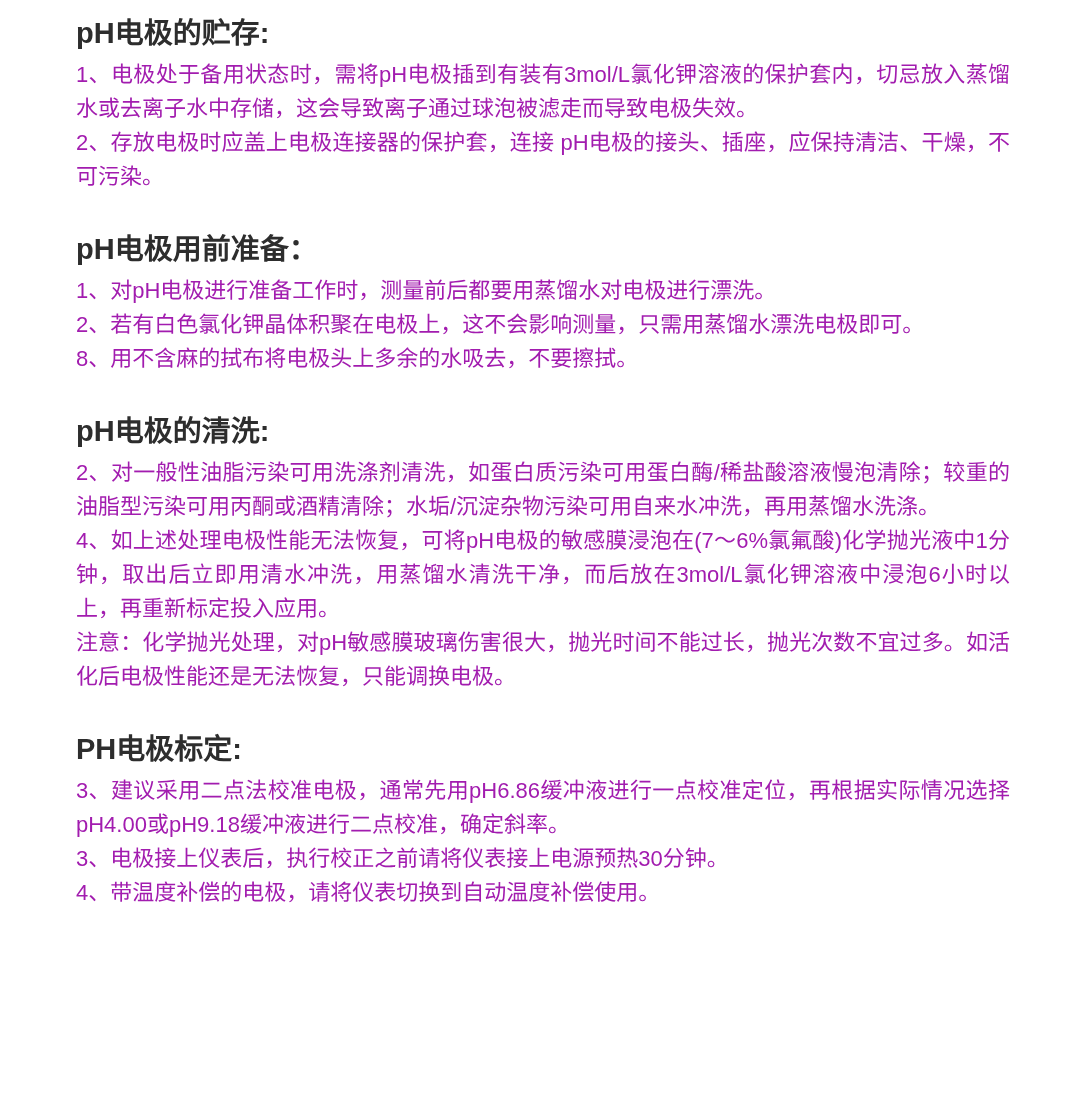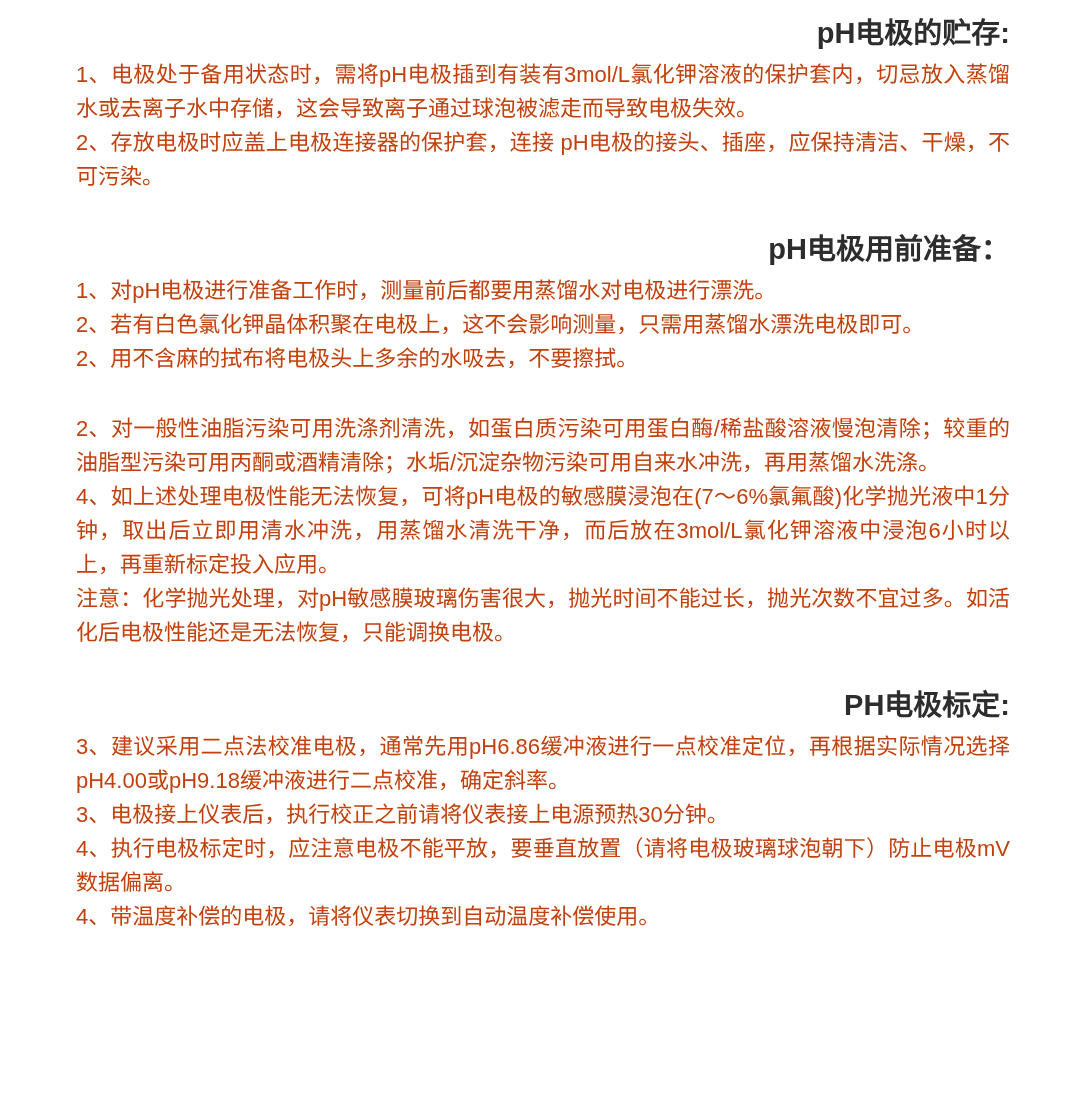--- a/index.html
+++ b/index.html
@@ -23,57 +23,56 @@
   }
   .section:first-child {
     margin-top: 0;
   }
   .section-heading {
     font-size: 29px;
     line-height: 38px;
     font-weight: 700;
     margin: 0 0 6px 0;
     color: #2d2d2d;
-    text-align: right;
   }
   .doc-line {
     font-size: 22px;
     line-height: 34px;
     font-weight: 500;
     margin: 0;
-    color: #c2410c;
+    color: #a21caf;
     text-align: justify;
     word-break: break-word;
   }
 </style>
 </head>
 <body>
 
 <main class="doc">
 
   <section class="section">
     <h2 class="section-heading">pH电极的贮存:</h2>
     <p class="doc-line">1、电极处于备用状态时，需将pH电极插到有装有3mol/L氯化钾溶液的保护套内，切忌放入蒸馏水或去离子水中存储，这会导致离子通过球泡被滤走而导致电极失效。</p>
     <p class="doc-line">2、存放电极时应盖上电极连接器的保护套，连接 pH电极的接头、插座，应保持清洁、干燥，不可污染。</p>
   </section>
 
   <section class="section">
     <h2 class="section-heading">pH电极用前准备：</h2>
     <p class="doc-line">1、对pH电极进行准备工作时，测量前后都要用蒸馏水对电极进行漂洗。</p>
     <p class="doc-line">2、若有白色氯化钾晶体积聚在电极上，这不会影响测量，只需用蒸馏水漂洗电极即可。</p>
-    <p class="doc-line">2、用不含麻的拭布将电极头上多余的水吸去，不要擦拭。</p>
+    <p class="doc-line">8、用不含麻的拭布将电极头上多余的水吸去，不要擦拭。</p>
   </section>
 
   <section class="section">
+    <h2 class="section-heading">pH电极的清洗:</h2>
     <p class="doc-line">2、对一般性油脂污染可用洗涤剂清洗，如蛋白质污染可用蛋白酶/稀盐酸溶液慢泡清除；较重的油脂型污染可用丙酮或酒精清除；水垢/沉淀杂物污染可用自来水冲洗，再用蒸馏水洗涤。</p>
     <p class="doc-line">4、如上述处理电极性能无法恢复，可将pH电极的敏感膜浸泡在(7～6%氯氟酸)化学抛光液中1分钟，取出后立即用清水冲洗，用蒸馏水清洗干净，而后放在3mol/L氯化钾溶液中浸泡6小时以上，再重新标定投入应用。</p>
     <p class="doc-line">注意：化学抛光处理，对pH敏感膜玻璃伤害很大，抛光时间不能过长，抛光次数不宜过多。如活化后电极性能还是无法恢复，只能调换电极。</p>
   </section>
 
   <section class="section">
     <h2 class="section-heading">PH电极标定:</h2>
     <p class="doc-line">3、建议采用二点法校准电极，通常先用pH6.86缓冲液进行一点校准定位，再根据实际情况选择pH4.00或pH9.18缓冲液进行二点校准，确定斜率。</p>
     <p class="doc-line">3、电极接上仪表后，执行校正之前请将仪表接上电源预热30分钟。</p>
-    <p class="doc-line">4、执行电极标定时，应注意电极不能平放，要垂直放置（请将电极玻璃球泡朝下）防止电极mV数据偏离。</p>
     <p class="doc-line">4、带温度补偿的电极，请将仪表切换到自动温度补偿使用。</p>
   </section>
 
 </main>
 
 </body></html>

